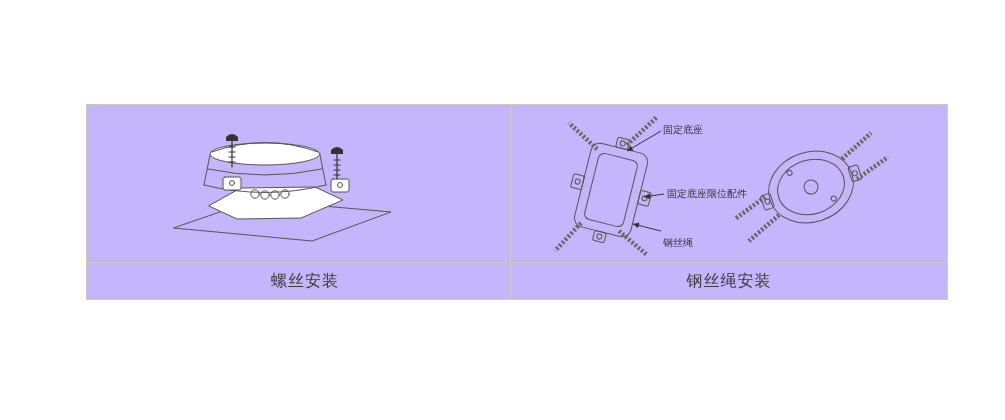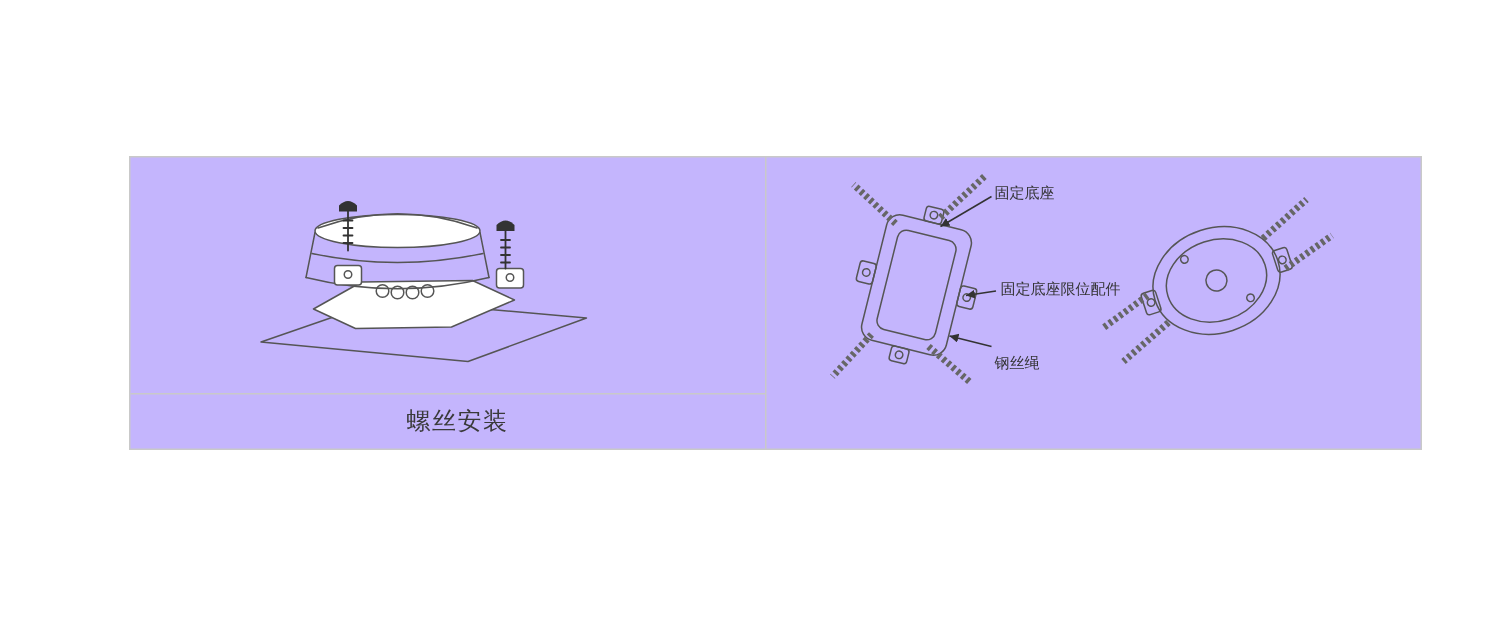--- a/index.html
+++ b/index.html
@@ -124,15 +124,16 @@
         <g stroke="#333" stroke-width="1" fill="none">
           <line x1="150" y1="26" x2="116" y2="46" marker-end="url(#ah)"></line>
           <line x1="153" y1="89" x2="133" y2="92" marker-end="url(#ah)"></line>
           <line x1="150" y1="126" x2="122" y2="119" marker-end="url(#ah)"></line>
         </g>
       </svg>
       <span class="lbl lbl-fixed-base">固定底座</span>
       <span class="lbl lbl-limit">固定底座限位配件</span>
       <span class="lbl lbl-wire">钢丝绳</span>
     </div>
+    <div class="caption">钢丝绳安装</div>
   </section>
 
 </div>
 
 </body></html>

